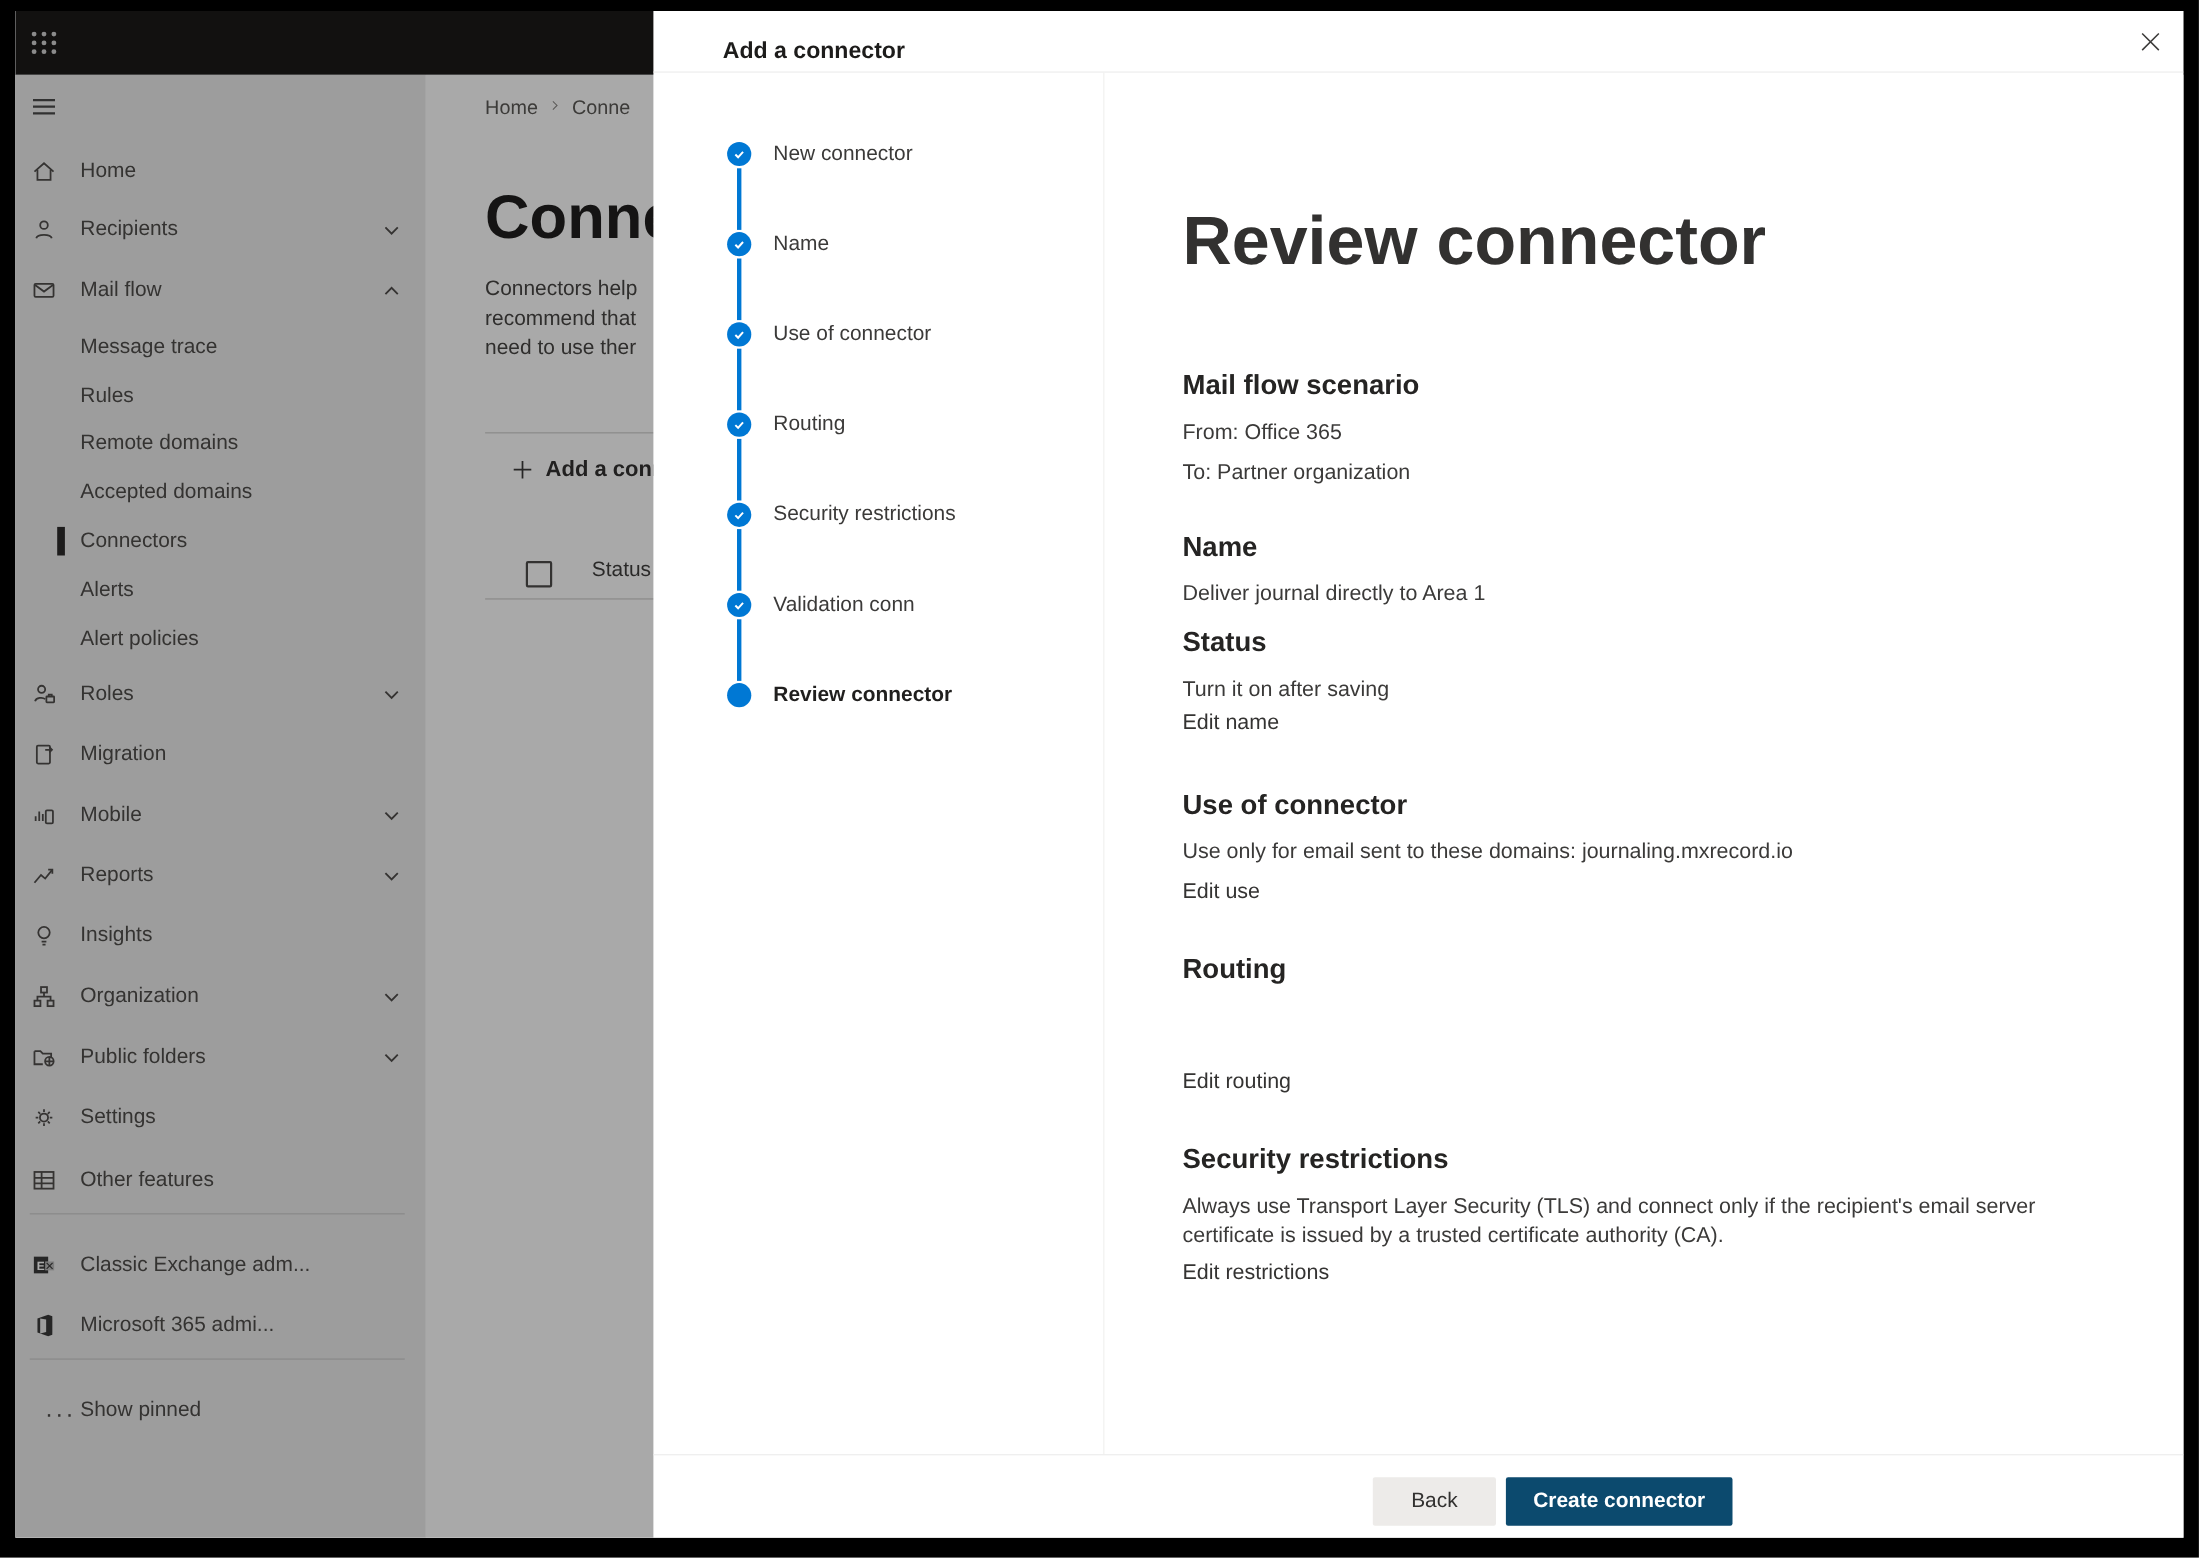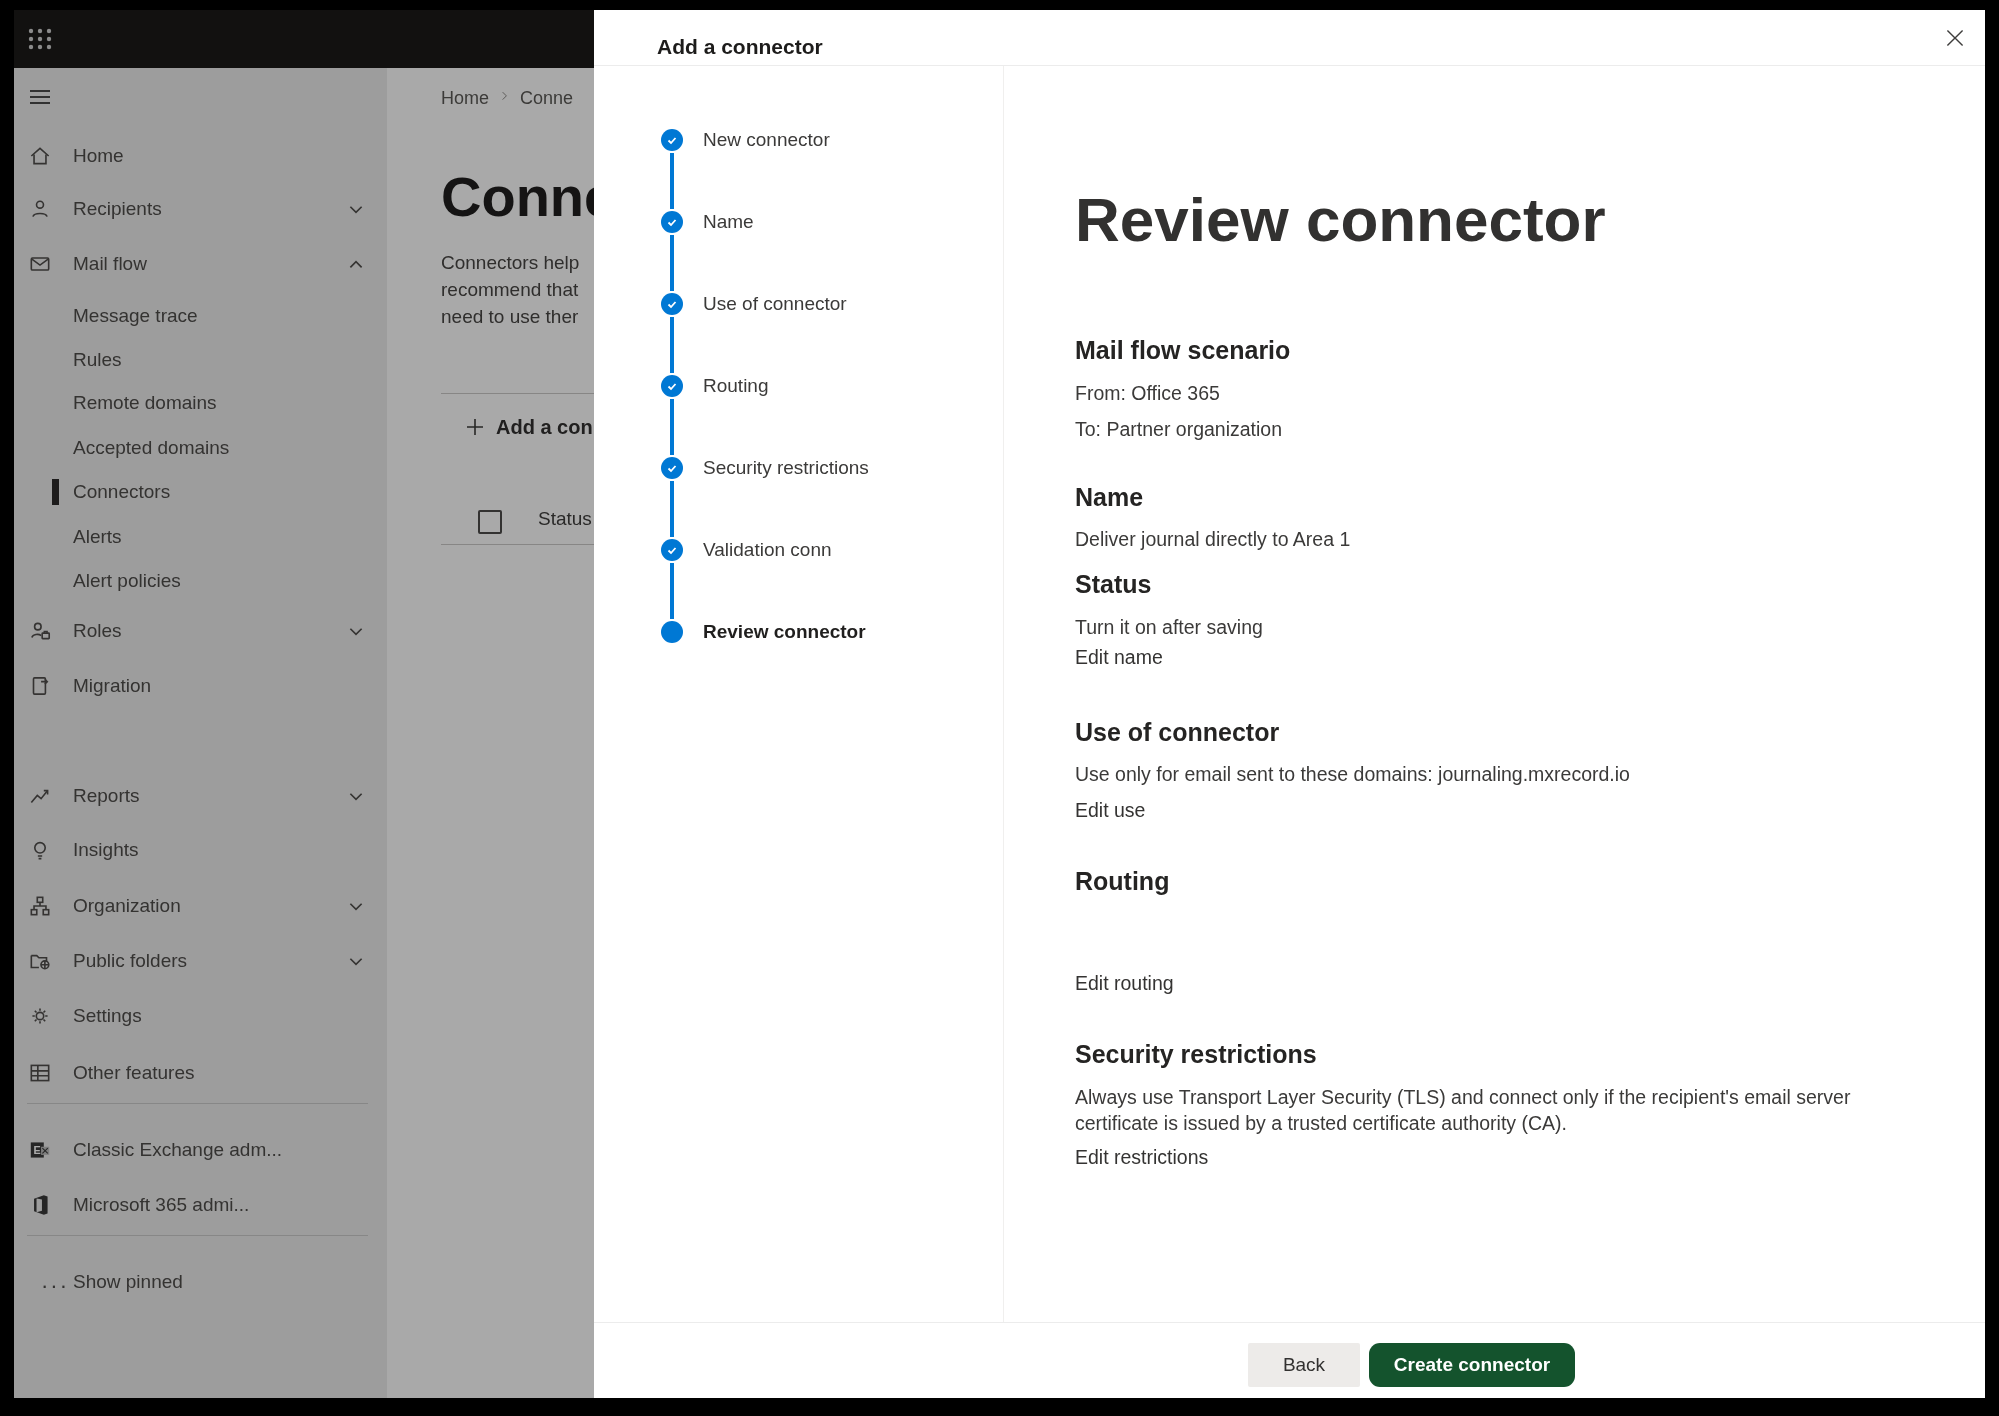--- a/index.html
+++ b/index.html
@@ -65,21 +65,21 @@
 
   .rv-heading{position:absolute;left:481px;top:174px;font-size:62px;font-weight:700;color:#323130;white-space:nowrap;}
   .sec-h{position:absolute;left:481px;font-size:25px;font-weight:700;color:#252423;white-space:nowrap;}
   .sec-v{position:absolute;left:481px;font-size:19.5px;color:#3b3a39;line-height:26px;white-space:nowrap;}
   .edit-link{position:absolute;left:481px;font-size:19.5px;color:#343332;white-space:nowrap;cursor:pointer;}
 
   #modal-ftr-div{position:absolute;left:0;right:0;top:1312px;height:1px;background:#ececec;}
   .btn{position:absolute;top:1333px;height:44px;border:none;border-radius:2px;font-size:19px;
        font-family:"Liberation Sans",sans-serif;cursor:pointer;display:flex;align-items:center;justify-content:center;}
   #btn-back{left:654px;width:112px;background:#edebe9;color:#323130;}
-  #btn-create{left:775px;width:206px;background:#14532d;color:#ffffff;font-weight:600;border-radius:11px;}
+  #btn-create{left:775px;width:206px;background:#0c4a6e;color:#ffffff;font-weight:600;}
 </style>
 </head>
 <body>
 
 <div id="screen">
 
   <div id="topbar">
     <span id="waffle">
       <svg viewBox="0 0 28 28" width="28" height="28">
         <g fill="#cfcfcf" stroke="none">
@@ -171,20 +171,30 @@
     </div>
 
     <div class="nav-row" style="top:598px">
       <span class="nav-ic"><svg viewBox="0 0 24 24" width="26" height="26">
             <rect x="6" y="4.5" width="11" height="15" rx="1"></rect>
             <path d="M13 8h5.5M16.5 5.8L18.7 8l-2.2 2.2"></path>
           </svg></span>
       <span class="nav-label">Migration</span>
     </div>
 
+    <div class="nav-row" style="top:653px">
+      <span class="nav-ic"><svg viewBox="0 0 24 24" width="26" height="26">
+            <path d="M5 17v-4M8 17V9M11 17v-6"></path>
+            <rect x="13.5" y="8" width="6" height="11" rx="1"></rect>
+          </svg></span>
+      <span class="nav-label">Mobile</span>
+      <span class="chev"><svg viewBox="0 0 16 16" width="18" height="18">
+            <path d="M3 6l5 5 5-5"></path>
+          </svg></span>
+    </div>
 
     <div class="nav-row" style="top:708px">
       <span class="nav-ic"><svg viewBox="0 0 24 24" width="26" height="26">
             <path d="M4 18l5.5-6.5 3.5 3L19 7"></path>
             <path d="M15.5 7H19v3.5"></path>
           </svg></span>
       <span class="nav-label">Reports</span>
       <span class="chev"><svg viewBox="0 0 16 16" width="18" height="18">
             <path d="M3 6l5 5 5-5"></path>
           </svg></span>

